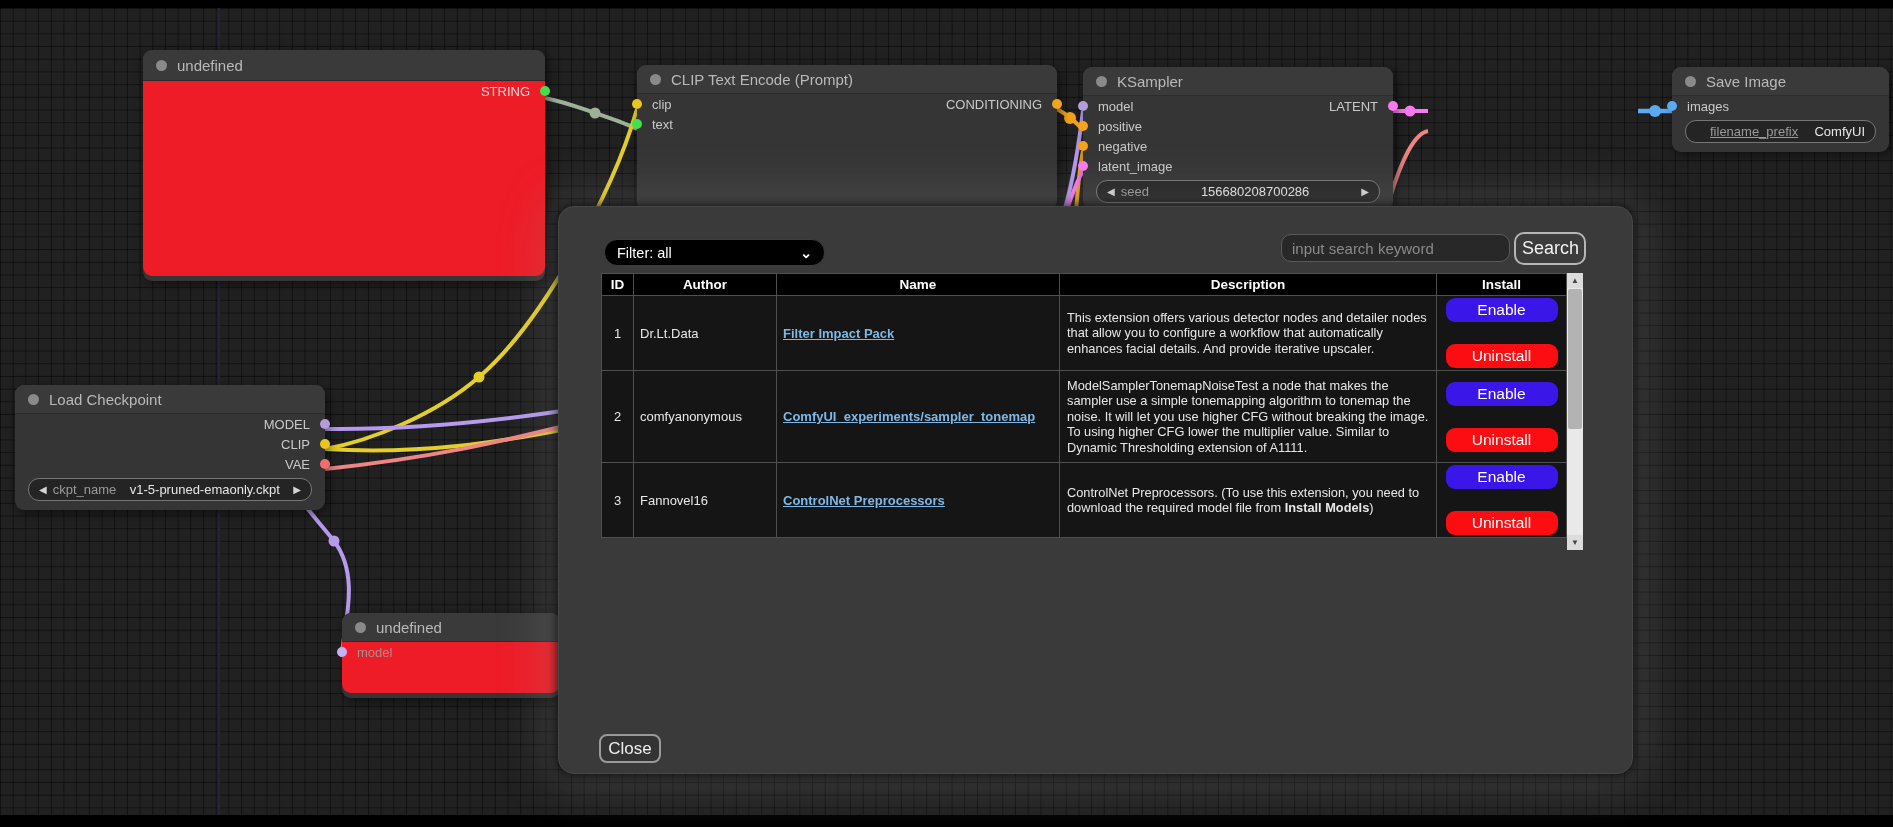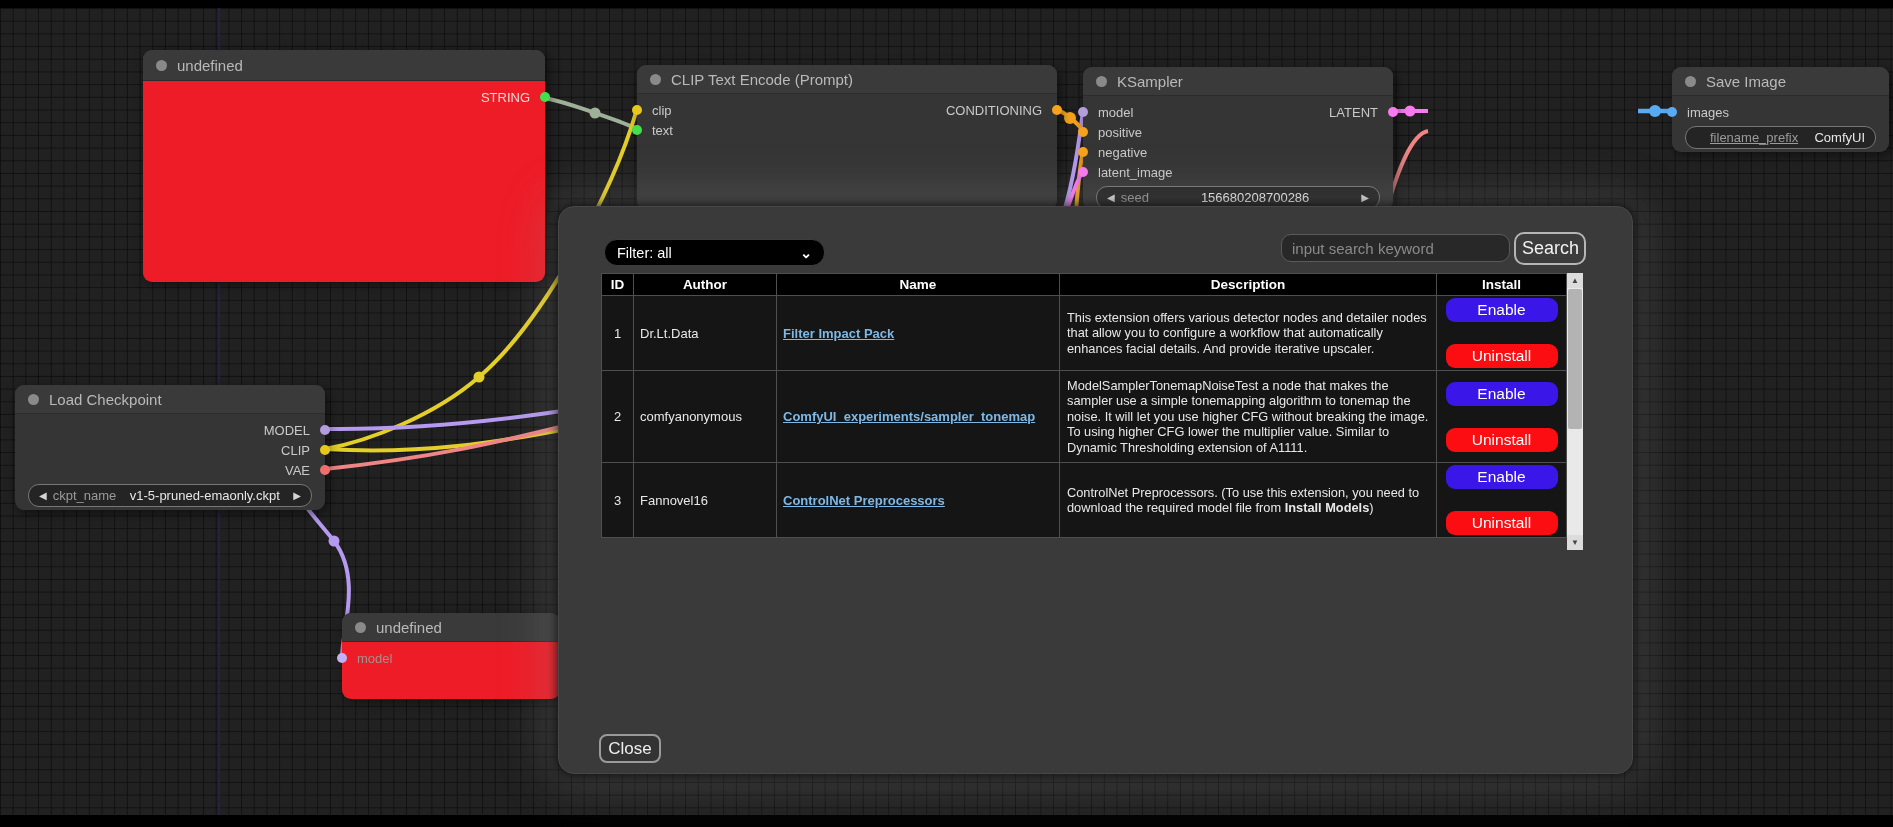--- a/index.html
+++ b/index.html
@@ -14,21 +14,21 @@
   .axis-line{position:absolute;left:218px;top:8px;bottom:12px;width:2px;background:#23233f;z-index:1;}
   svg.wires{position:absolute;left:0;top:0;z-index:2;pointer-events:none;}
   
   .node{position:absolute;z-index:3;background:#353535;border-radius:9px;
         box-shadow:3px 3px 12px rgba(0,0,0,.55);color:#c9c9c9;font-size:13px;}
   .node-header{height:28px;display:flex;align-items:center;gap:10px;padding:0 13px;
         background:#3a3a3a;border-radius:9px 9px 0 0;border-bottom:1px solid #2c2c2c;
         color:#b9b9b9;font-size:15px;}
   .node.tall-header .node-header{height:30px;}
   .collapse-dot{width:11px;height:11px;border-radius:50%;background:#8a8a8a;flex:0 0 auto;}
-  .node-body{position:relative;padding-top:6px;}
+  .node-body{position:relative;}
   .node-body.red{background:#ee1c27;border-radius:0 0 9px 9px;}
   .prow{position:relative;height:20px;display:flex;align-items:center;
         justify-content:space-between;padding:0 15px;}
   .pdot{position:absolute;width:10px;height:10px;border-radius:50%;top:50%;
         transform:translate(-50%,-50%);}
   .pdot.in{left:0;} .pdot.out{left:100%;}
   .plabel{color:#c9c9c9;} .plabel.right{margin-left:auto;}
   .plabel.onred{color:#e2dcdc;} .plabel.onred-dim{color:#a98f8f;}
   .widget{height:21px;background:#242424;border:1px solid #767676;border-radius:11px;
         display:flex;align-items:center;gap:6px;padding:0 10px;font-size:13px;

